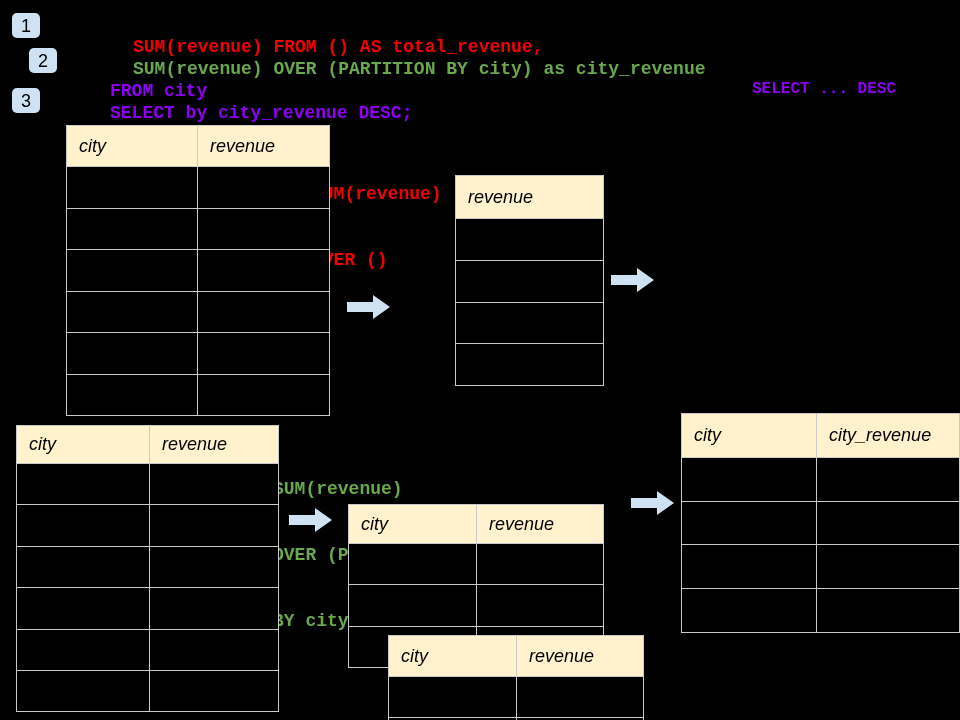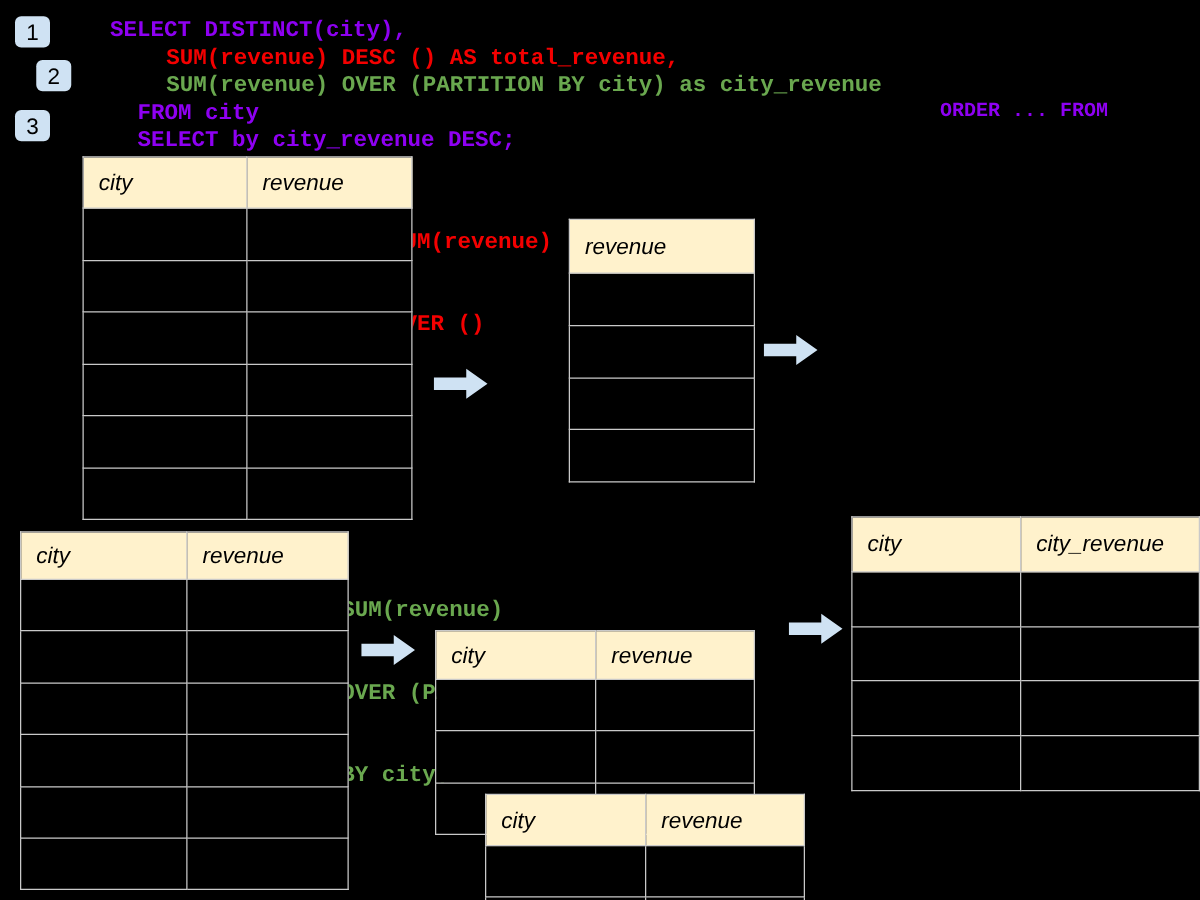--- a/index.html
+++ b/index.html
@@ -63,28 +63,27 @@
   <div class="abs badge" style="left:12px;top:13px;">
     <span>1</span>
   </div>
   <div class="abs badge" style="left:29px;top:48px;">
     <span>2</span>
   </div>
   <div class="abs badge" style="left:12px;top:88px;">
     <span>3</span>
   </div>
 
-  <div class="abs code c-purple" style="left:88px;top:14px;">SELECT DISTINCT(city),</div>
-  <div class="abs code c-red" style="left:133px;top:36px;">SUM(revenue) DESC () AS total_revenue,</div>
+  <div class="abs code c-red" style="left:133px;top:36px;">SUM(revenue) FROM () AS total_revenue,</div>
   <div class="abs code c-green" style="left:133px;top:58px;font-family:Liberation Mono, monospace;">SUM(revenue) OVER (PARTITION BY city) as city_revenue</div>
   <div class="abs code c-purple" style="left:110px;top:80px;">FROM city</div>
   <div class="abs code c-purple" style="left:110px;top:102px;">SELECT by city_revenue DESC;</div>
 
   <div class="abs code-sm c-purple" style="left:752px;top:39px;">
-    <div>ORDER ... FROM</div>
+    <div>SELECT ... DESC</div>
   </div>
 
   <div class="abs code c-red" style="left:312px;top:139px;">
     <div>SUM(revenue)</div>
     <div>OVER ()</div>
   </div>
 
   <div class="abs code c-green" style="left:273px;top:434px;">
     <div>SUM(revenue)</div>
     <div>OVER (PARTITION</div>

